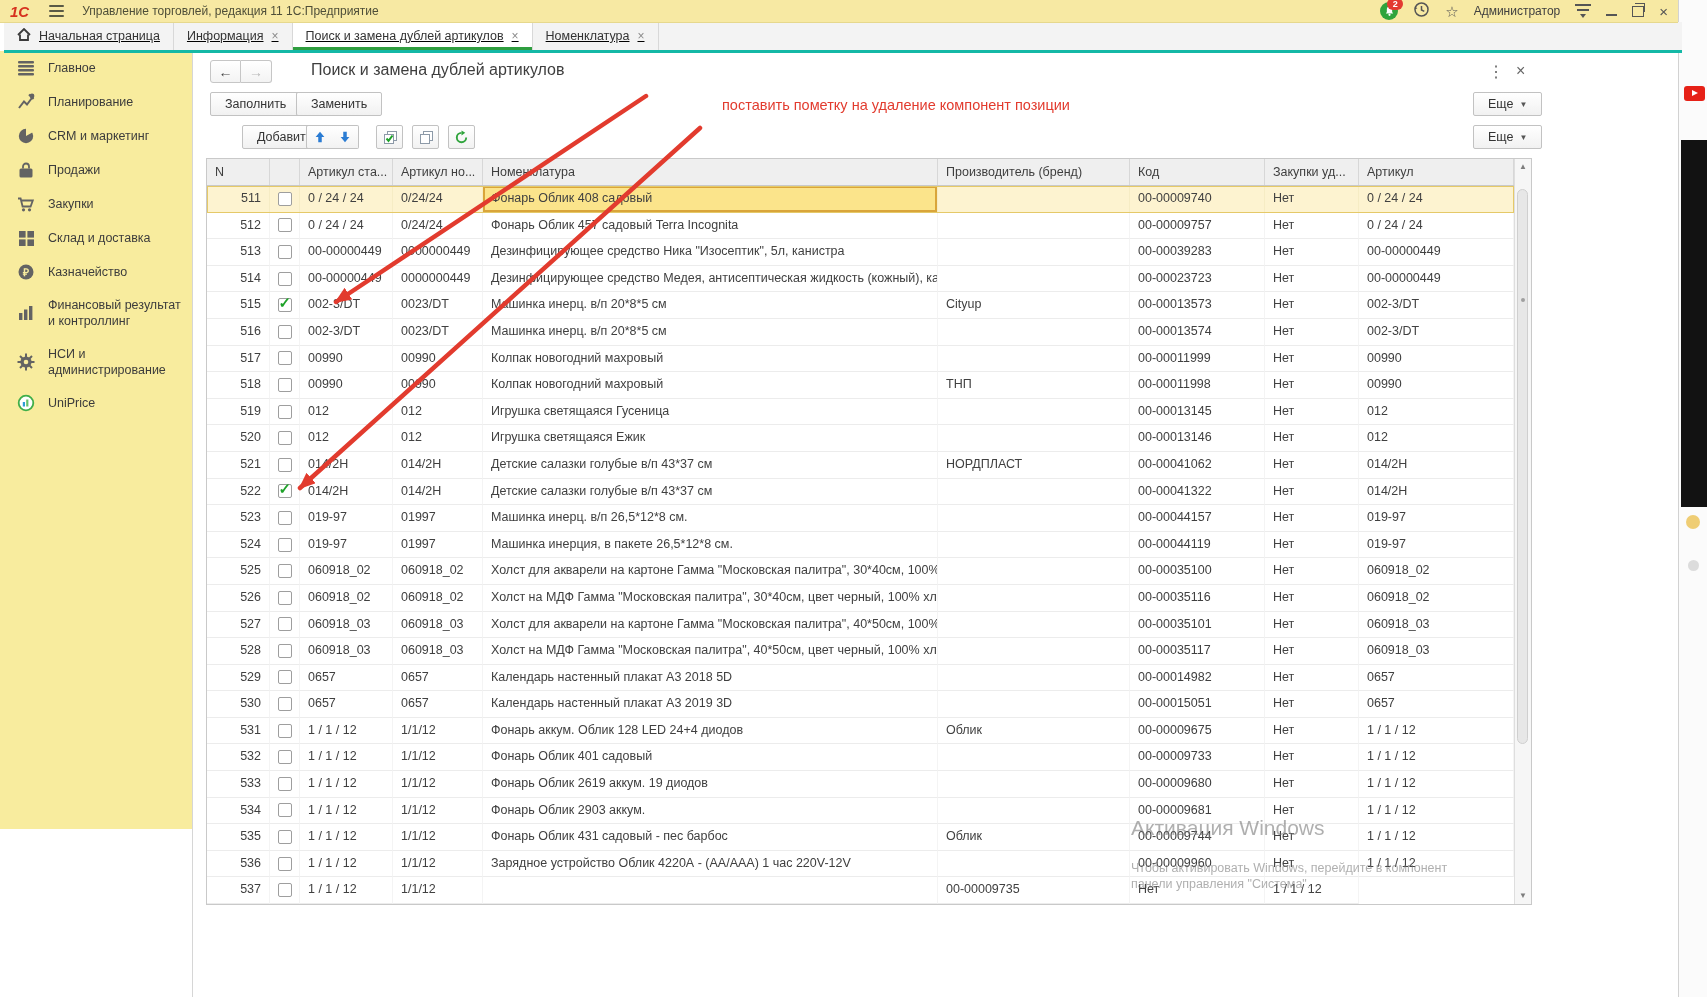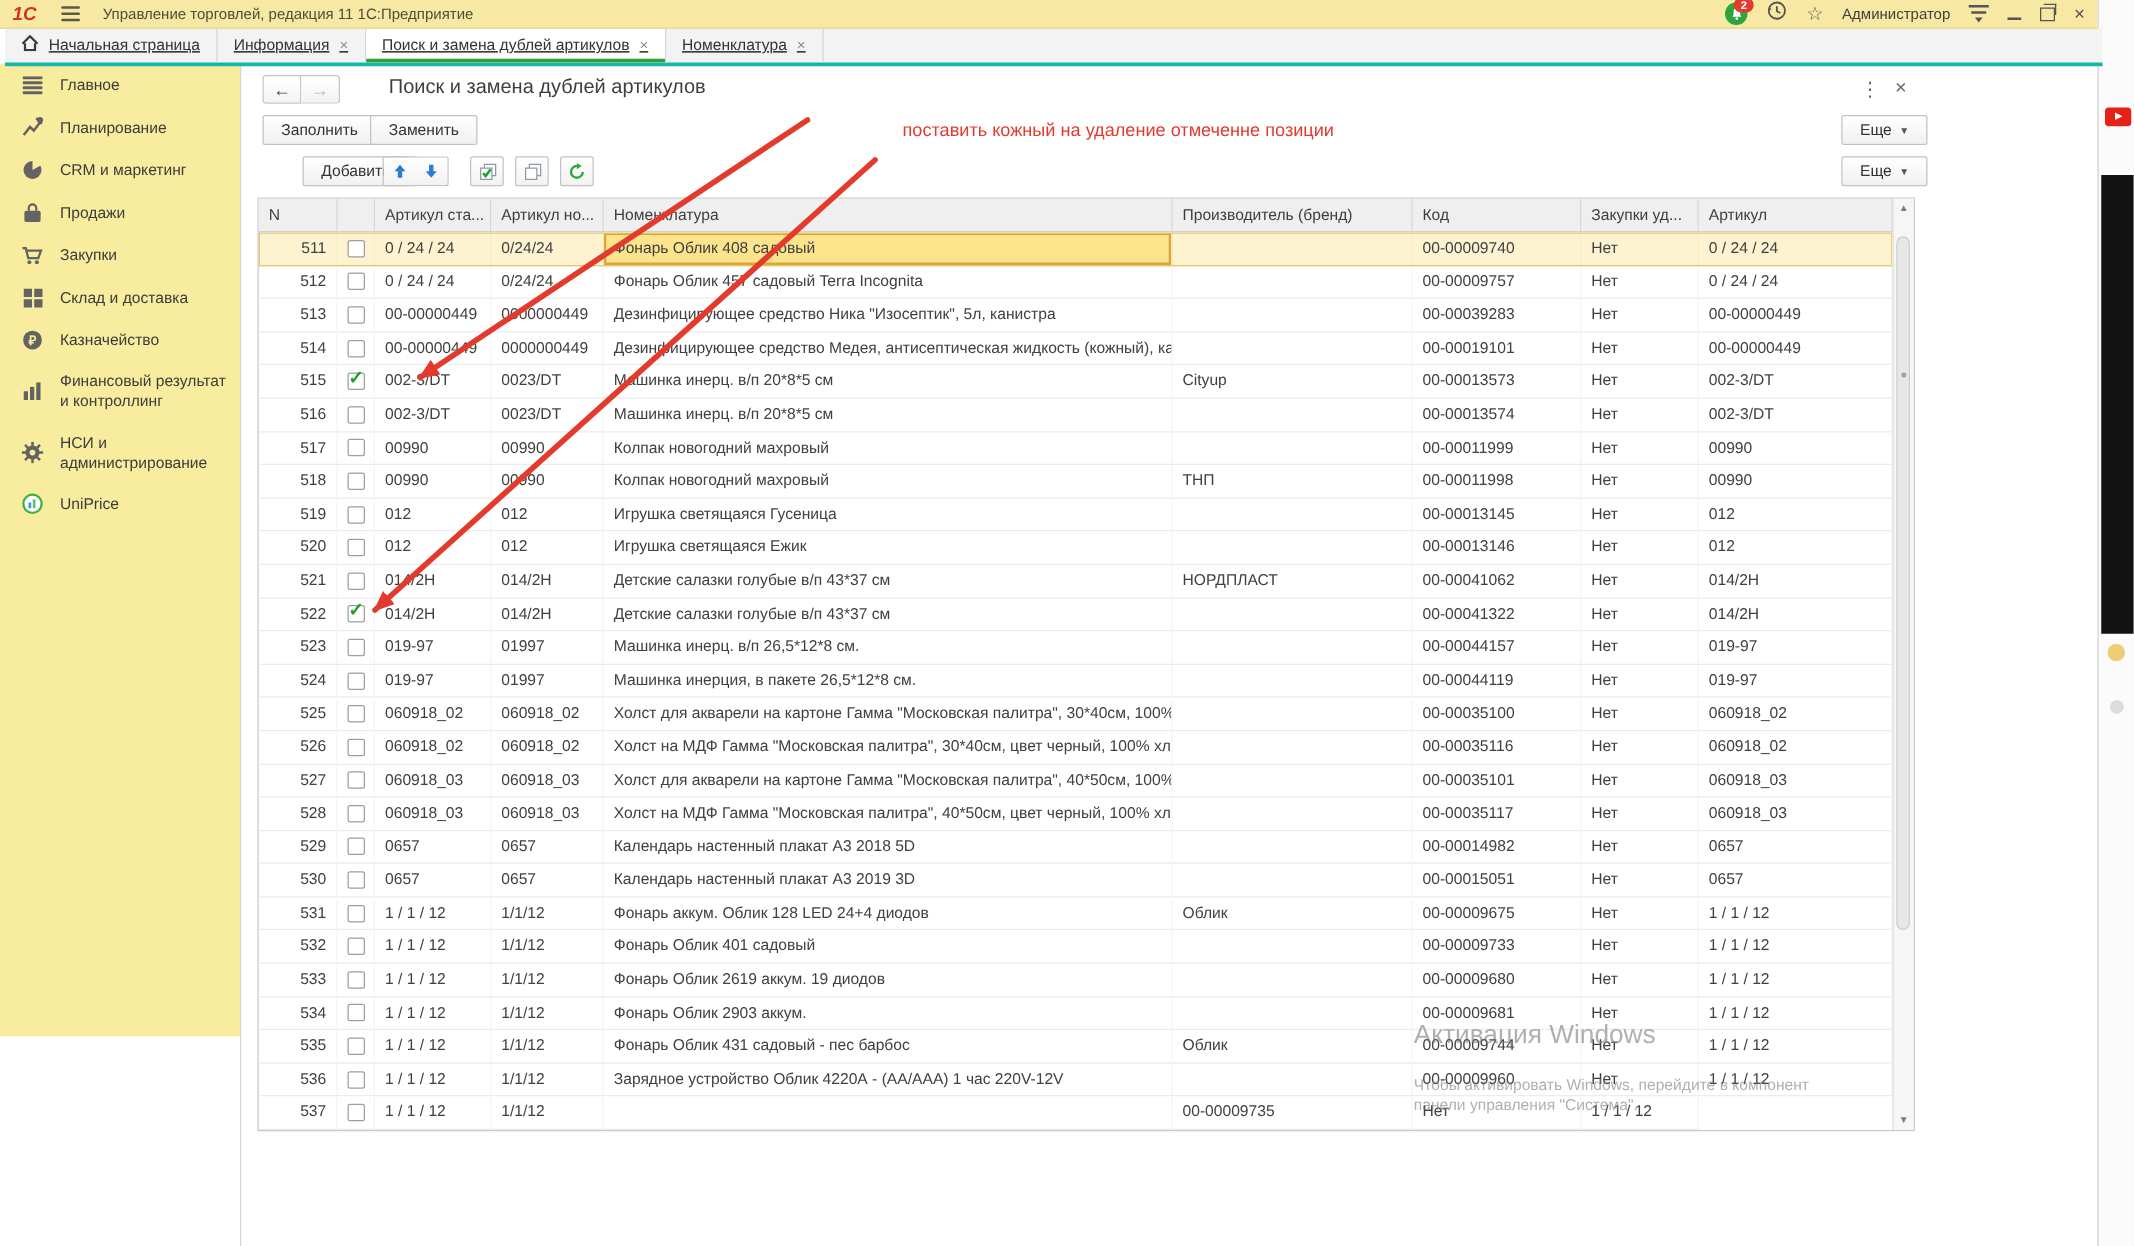--- a/index.html
+++ b/index.html
@@ -390,21 +390,21 @@
           </div>
           <div class="trow">
             <div class="td num">514</div>
             <div class="td cbcell">
               <span class="cb"></span>
             </div>
             <div class="td">00-00000449</div>
             <div class="td">0000000449</div>
             <div class="td">Дезинфицирующее средство Медея, антисептическая жидкость (кожный), ка...</div>
             <div class="td"></div>
-            <div class="td">00-00019101</div>
+            <div class="td">00-00023723</div>
             <div class="td">Нет</div>
             <div class="td">00-00000449</div>
           </div>
           <div class="trow">
             <div class="td num">515</div>
             <div class="td cbcell">
               <span class="cb">
                 <span class="tick">✓</span>
               </span>
             </div>
@@ -713,21 +713,21 @@
       </div>
     </div>
 
     <div class="wm">
       <div class="l1">Активация Windows</div>
       <div class="l2">Чтобы активировать Windows, перейдите в компонент</div>
       <div class="l3">панели управления "Система".</div>
     </div>
   </div>
 
-  <div class="anno-text" id="annoText" style="color: rgb(226, 59, 46);">поставить кожный на удаление отмеченне позиции</div>
+  <div class="anno-text" id="annoText" style="color: rgb(226, 59, 46);">поставить пометку на удаление компонент позиции</div>
   <svg class="anno-svg" width="1707" height="997">
     <defs>
       <marker id="arrHead" markerUnits="userSpaceOnUse" markerWidth="20" markerHeight="16" refX="15" refY="7" orient="auto">
         <path d="M0,0 L17,7 L0,14 Z" fill="#e23b2e"></path>
       </marker>
     </defs>
     <line x1="646" y1="96" x2="336" y2="302" stroke="#e23b2e" stroke-width="4.5" stroke-linecap="round" marker-end="url(#arrHead)"></line>
     <line x1="700" y1="128" x2="300" y2="488" stroke="#e23b2e" stroke-width="4.5" stroke-linecap="round" marker-end="url(#arrHead)"></line>
   </svg>
 

